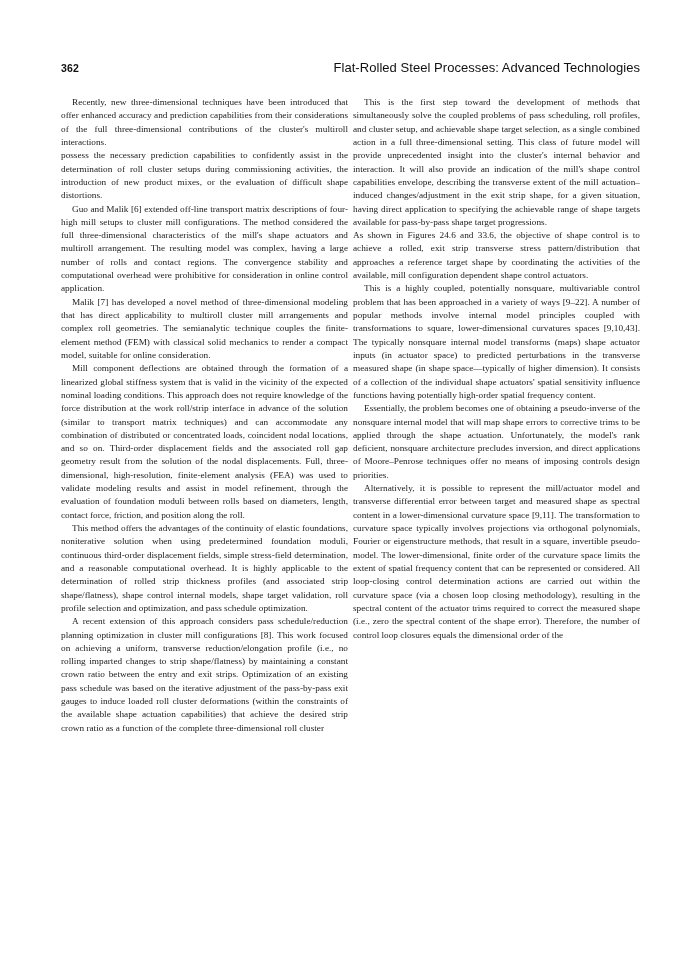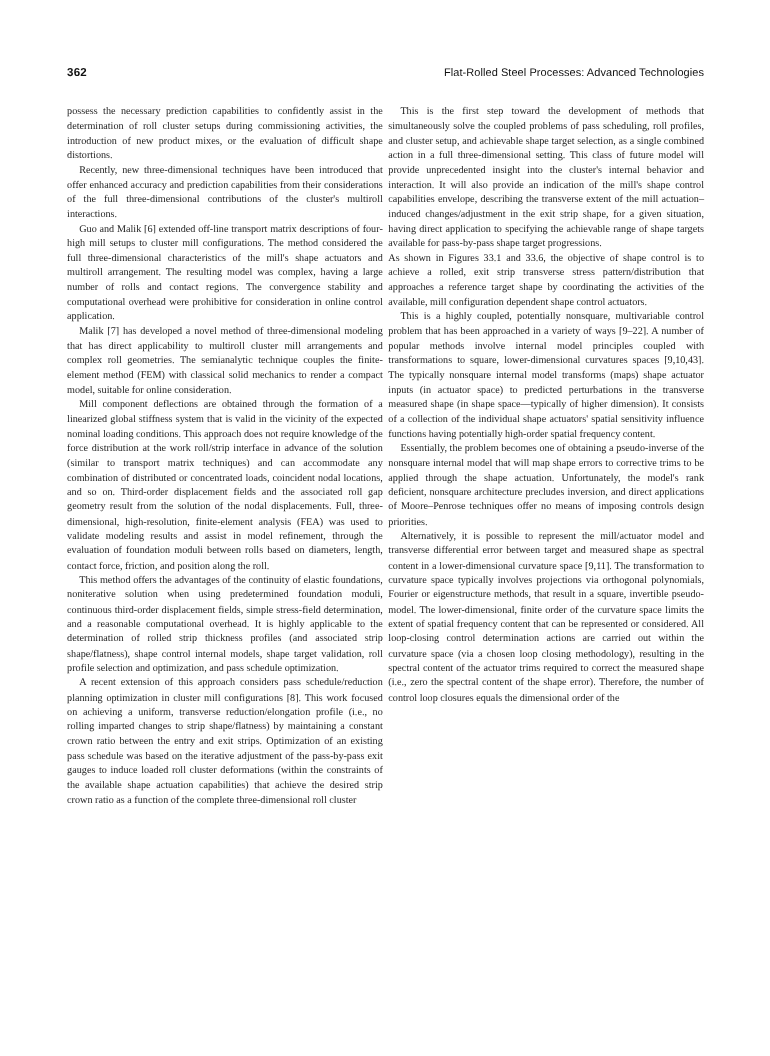--- a/index.html
+++ b/index.html
@@ -35,21 +35,21 @@
     justify-content: space-between;
     font-family: "Liberation Sans", "DejaVu Sans", sans-serif;
   }
   .folio {
     font-size: 10.5px;
     font-weight: bold;
     letter-spacing: 0.1px;
     color: #111;
   }
   .book-title {
-    font-size: 10px;
+    font-size: 13px;
     font-weight: normal;
     letter-spacing: 0.05px;
     color: #111;
   }
 
   
   .columns {
     position: absolute;
     left: 61px;
     top: 84px;
@@ -106,33 +106,33 @@
 <div class="page">
 
   <div class="running-head">
     <span class="folio">362</span>
     <span class="book-title">Flat-Rolled Steel Processes: Advanced Technologies</span>
   </div>
 
   <div class="columns">
 
     <div class="col col-left">
+      <p class="para">Recently, new three-dimensional techniques have been introduced that offer enhanced accuracy and prediction capabilities from their considerations of the full three-dimensional contributions of the cluster's multiroll interactions.</p>
       <p class="para no-indent">possess the necessary prediction capabilities to confidently assist in the determination of roll cluster setups during commissioning activities, the introduction of new product mixes, or the evaluation of difficult shape distortions.</p>
-      <p class="para">Recently, new three-dimensional techniques have been introduced that offer enhanced accuracy and prediction capabilities from their considerations of the full three-dimensional contributions of the cluster's multiroll interactions.</p>
       <p class="para">Guo and Malik [6] extended off-line transport matrix descriptions of four-high mill setups to cluster mill configurations. The method considered the full three-dimensional characteristics of the mill's shape actuators and multiroll arrangement. The resulting model was complex, having a large number of rolls and contact regions. The convergence stability and computational overhead were prohibitive for consideration in online control application.</p>
       <p class="para">Malik [7] has developed a novel method of three-dimensional modeling that has direct applicability to multiroll cluster mill arrangements and complex roll geometries. The semianalytic technique couples the finite-element method (FEM) with classical solid mechanics to render a compact model, suitable for online consideration.</p>
       <p class="para">Mill component deflections are obtained through the formation of a linearized global stiffness system that is valid in the vicinity of the expected nominal loading conditions. This approach does not require knowledge of the force distribution at the work roll/strip interface in advance of the solution (similar to transport matrix techniques) and can accommodate any combination of distributed or concentrated loads, coincident nodal locations, and so on. Third-order displacement fields and the associated roll gap geometry result from the solution of the nodal displacements. Full, three-dimensional, high-resolution, finite-element analysis (FEA) was used to validate modeling results and assist in model refinement, through the evaluation of foundation moduli between rolls based on diameters, length, contact force, friction, and position along the roll.</p>
       <p class="para">This method offers the advantages of the continuity of elastic foundations, noniterative solution when using predetermined foundation moduli, continuous third-order displacement fields, simple stress-field determination, and a reasonable computational overhead. It is highly applicable to the determination of rolled strip thickness profiles (and associated strip shape/flatness), shape control internal models, shape target validation, roll profile selection and optimization, and pass schedule optimization.</p>
       <p class="para">A recent extension of this approach considers pass schedule/reduction planning optimization in cluster mill configurations [8]. This work focused on achieving a uniform, transverse reduction/elongation profile (i.e., no rolling imparted changes to strip shape/flatness) by maintaining a constant crown ratio between the entry and exit strips. Optimization of an existing pass schedule was based on the iterative adjustment of the pass-by-pass exit gauges to induce loaded roll cluster deformations (within the constraints of the available shape actuation capabilities) that achieve the desired strip crown ratio as a function of the complete three-dimensional roll cluster</p>
     </div>
 
     <div class="col col-right">
       <p class="para">This is the first step toward the development of methods that simultaneously solve the coupled problems of pass scheduling, roll profiles, and cluster setup, and achievable shape target selection, as a single combined action in a full three-dimensional setting. This class of future model will provide unprecedented insight into the cluster's internal behavior and interaction. It will also provide an indication of the mill's shape control capabilities envelope, describing the transverse extent of the mill actuation–induced changes/adjustment in the exit strip shape, for a given situation, having direct application to specifying the achievable range of shape targets available for pass-by-pass shape target progressions.</p>
 
 
-      <p class="para no-indent">As shown in Figures 33.1 and 33.6, the objective of shape control is to achieve a rolled, exit strip transverse stress pattern/distribution that approaches a reference target shape by coordinating the activities of the available, mill configuration dependent shape control actuators.</p>
+      <p class="para no-indent">As shown in Figures 24.6 and 33.6, the objective of shape control is to achieve a rolled, exit strip transverse stress pattern/distribution that approaches a reference target shape by coordinating the activities of the available, mill configuration dependent shape control actuators.</p>
       <p class="para">This is a highly coupled, potentially nonsquare, multivariable control problem that has been approached in a variety of ways [9–22]. A number of popular methods involve internal model principles coupled with transformations to square, lower-dimensional curvatures spaces [9,10,43]. The typically nonsquare internal model transforms (maps) shape actuator inputs (in actuator space) to predicted perturbations in the transverse measured shape (in shape space—typically of higher dimension). It consists of a collection of the individual shape actuators' spatial sensitivity influence functions having potentially high-order spatial frequency content.</p>
       <p class="para">Essentially, the problem becomes one of obtaining a pseudo-inverse of the nonsquare internal model that will map shape errors to corrective trims to be applied through the shape actuation. Unfortunately, the model's rank deficient, nonsquare architecture precludes inversion, and direct applications of Moore–Penrose techniques offer no means of imposing controls design priorities.</p>
       <p class="para">Alternatively, it is possible to represent the mill/actuator model and transverse differential error between target and measured shape as spectral content in a lower-dimensional curvature space [9,11]. The transformation to curvature space typically involves projections via orthogonal polynomials, Fourier or eigenstructure methods, that result in a square, invertible pseudo-model. The lower-dimensional, finite order of the curvature space limits the extent of spatial frequency content that can be represented or considered. All loop-closing control determination actions are carried out within the curvature space (via a chosen loop closing methodology), resulting in the spectral content of the actuator trims required to correct the measured shape (i.e., zero the spectral content of the shape error). Therefore, the number of control loop closures equals the dimensional order of the</p>
     </div>
 
   </div>
 </div>
 
 </body></html>

